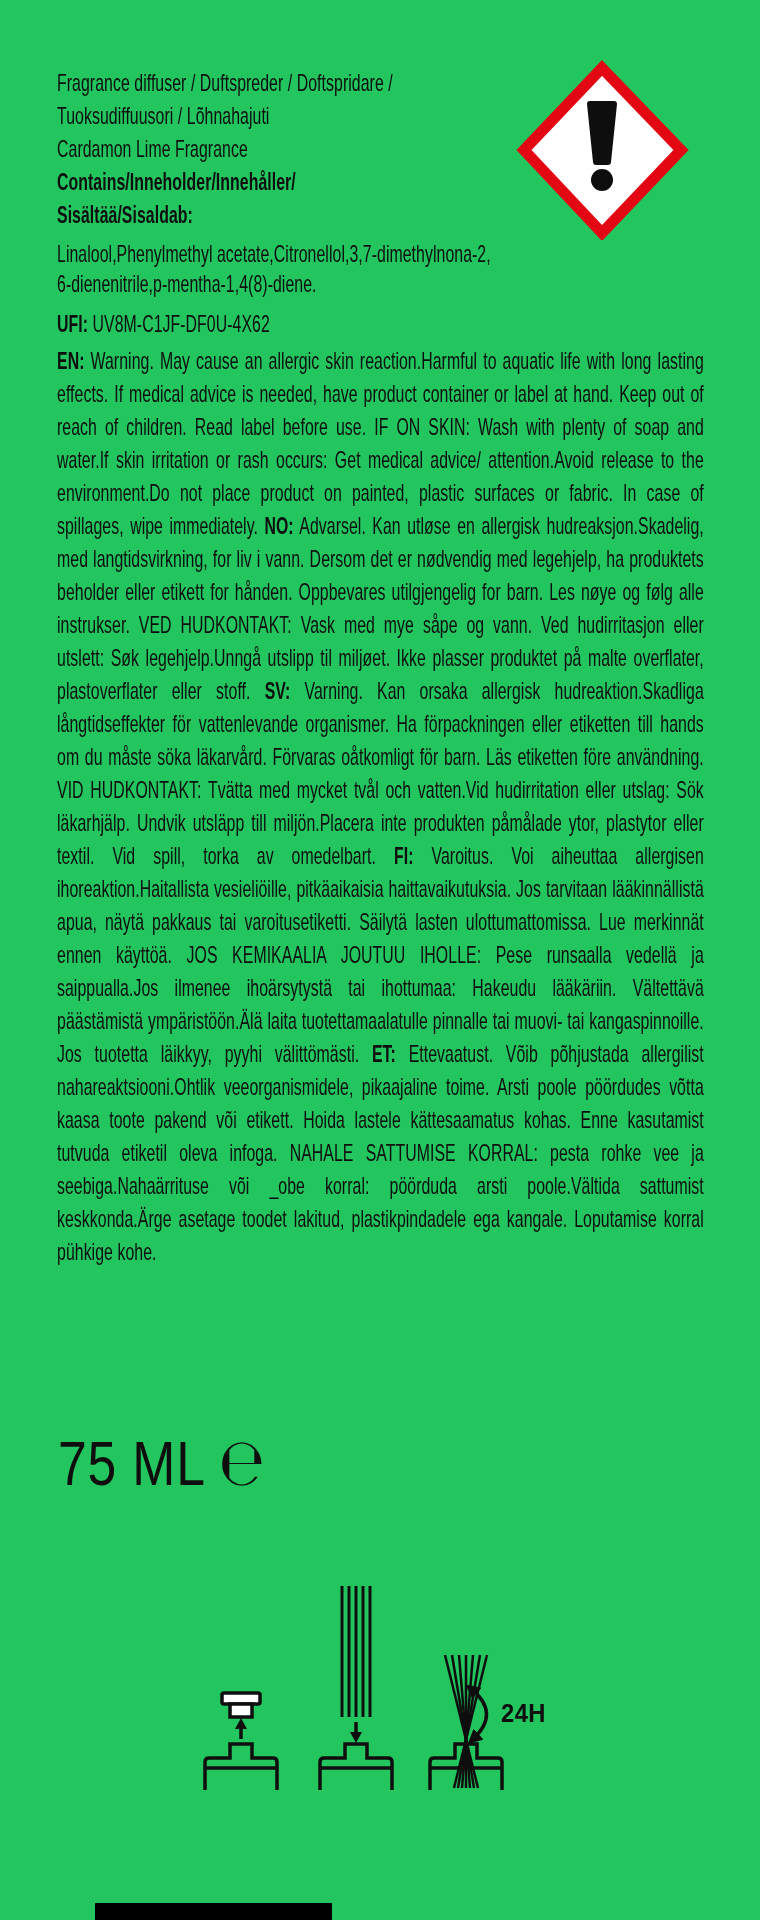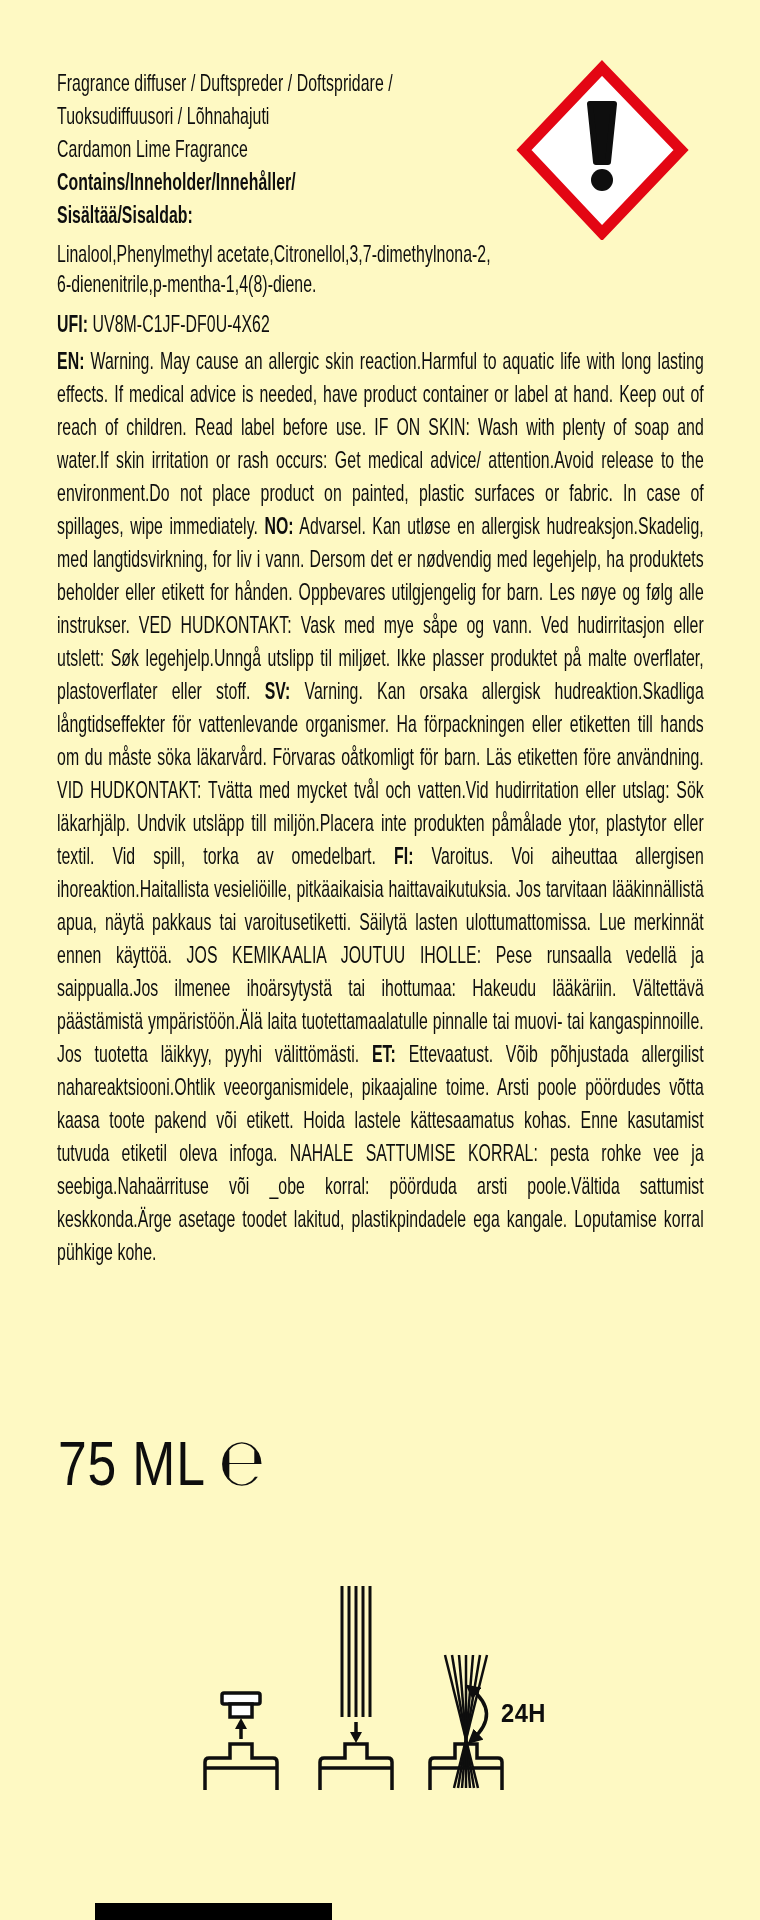--- a/index.html
+++ b/index.html
@@ -1,18 +1,18 @@
 <!DOCTYPE html>
 <html><head>
 <meta charset="utf-8">
 <style>
   html,body{margin:0;padding:0;}
   body{width:760px;height:1920px;background:#ffffff;position:relative;overflow:hidden;
        font-family:"Liberation Sans",sans-serif;color:#0e0e0e;}
-  .page{position:absolute;inset:0;background:#fef9c3;}
+  .page{position:absolute;inset:0;background:#22c55e;}
   .tblock{position:absolute;left:57px;width:980px;transform:scaleX(0.66);
           transform-origin:0 0;font-size:24px;line-height:33px;letter-spacing:0.1px;}
   .tight{line-height:30px;}
   .b{font-weight:bold;}
   .just{text-align:justify;}
   .just .lang{font-weight:bold;}
   .volume{position:absolute;left:58px;top:1424px;width:360px;transform:scaleX(0.82);
           transform-origin:0 0;font-size:63px;white-space:nowrap;letter-spacing:1px;}
   .volume .esign{font-family:"DejaVu Sans",sans-serif;font-size:66px;margin-left:16px;
                  letter-spacing:0;}

